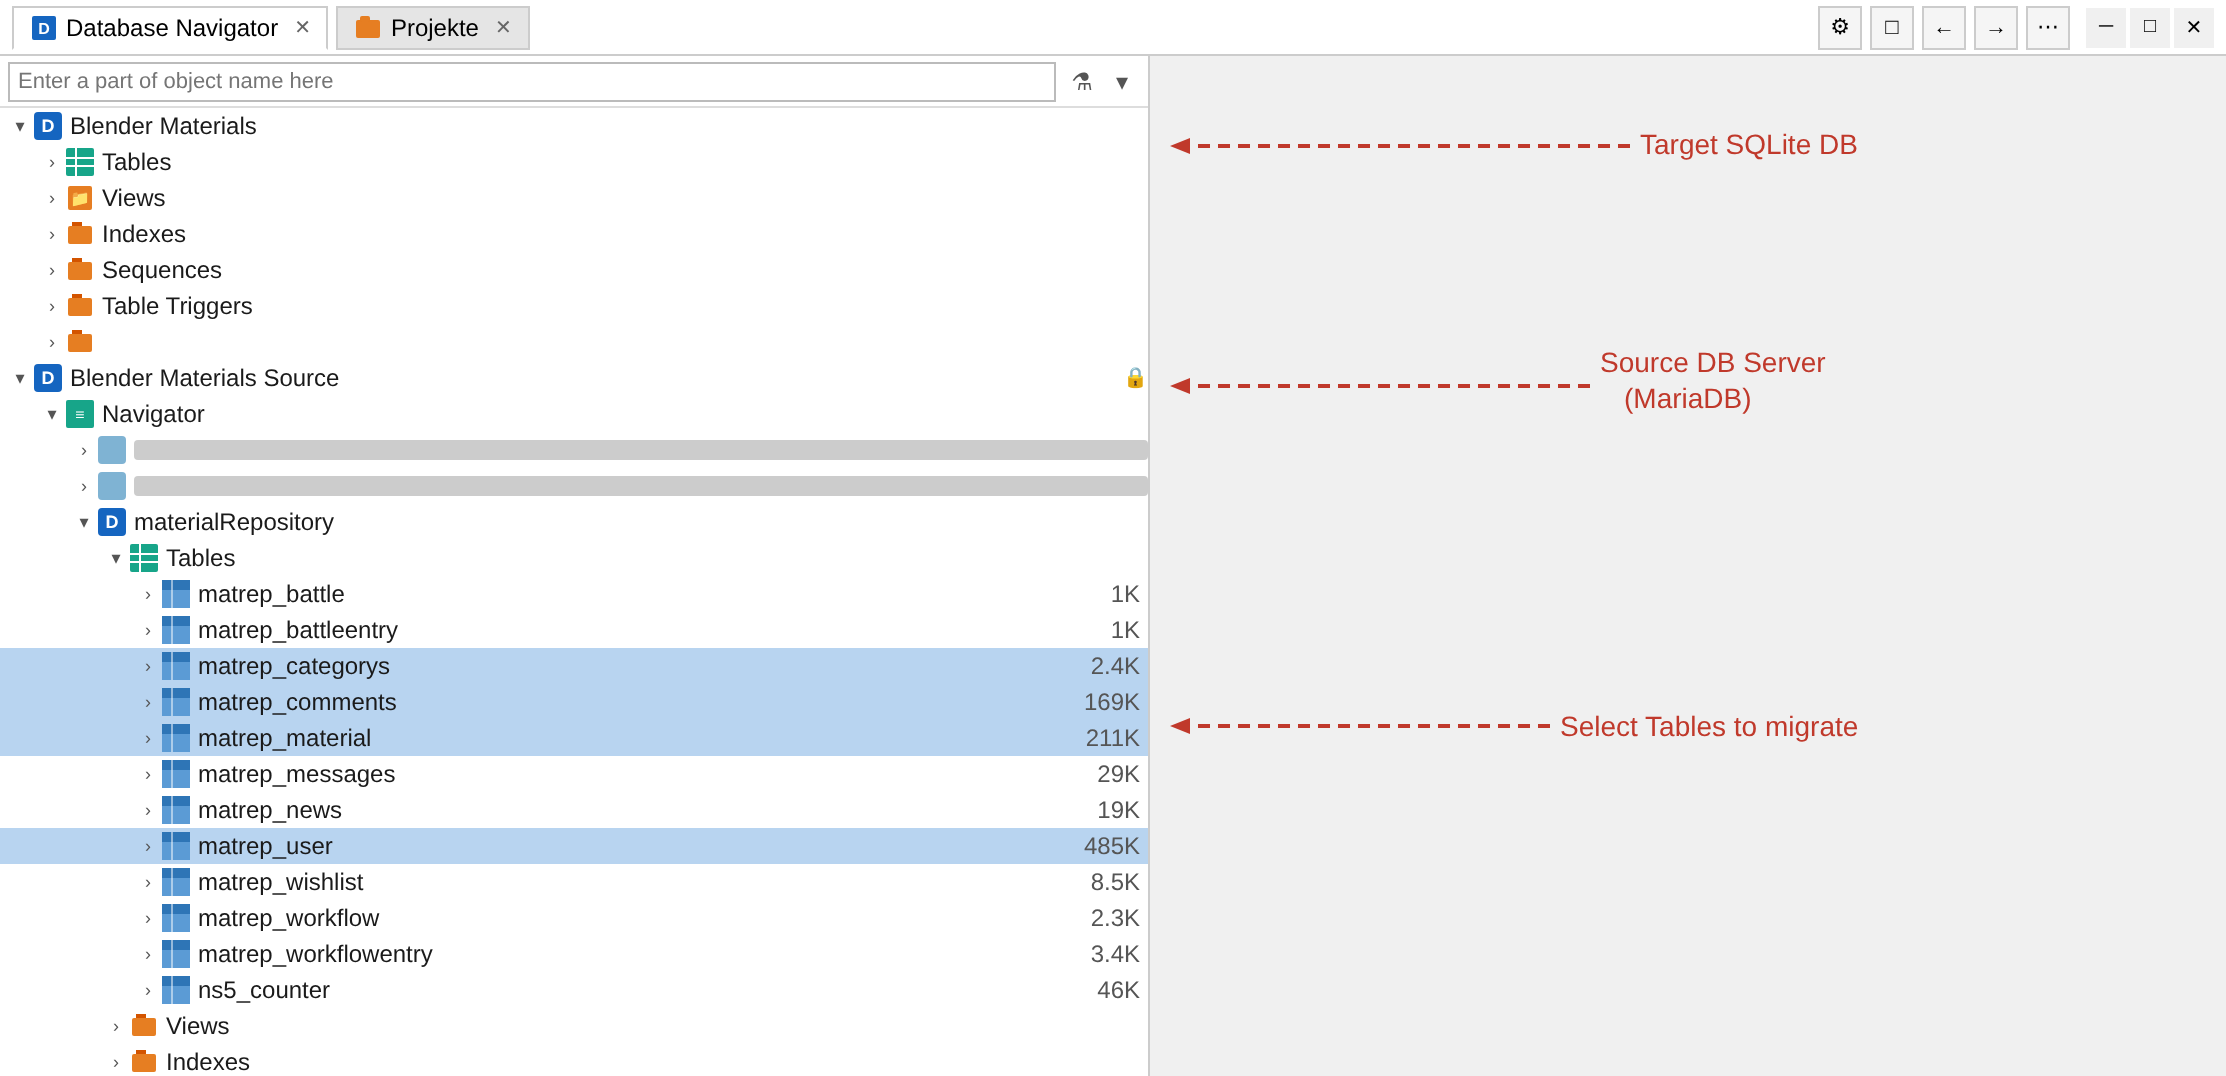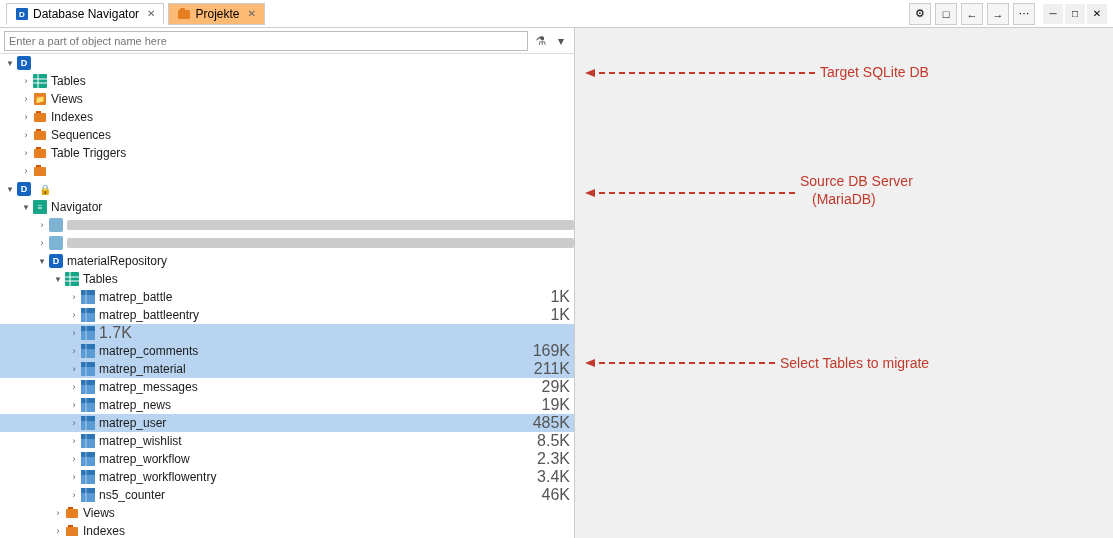--- a/index.html
+++ b/index.html
@@ -5,21 +5,21 @@
     * { margin: 0; padding: 0; box-sizing: border-box; }
     body { font-family: 'Segoe UI', Arial, sans-serif; font-size: 12px; background: #f0f0f0; width: 1113px; height: 538px; overflow: hidden; display: flex; flex-direction: column; }
 
     
     .title-bar {
       display: flex; align-items: center; background: #fff; border-bottom: 1px solid #ccc;
       height: 28px; padding: 0 6px; gap: 4px;
     }
     .tab {
       display: flex; align-items: center; gap: 4px; padding: 3px 8px;
-      border: 1px solid #ccc; background: #fdba74; font-size: 12px; height: 22px;
+      border: 1px solid #ccc; background: #e5e5e5; font-size: 12px; height: 22px;
       cursor: pointer;
     }
     .tab.active { background: #fff; border-bottom-color: #fff; }
     .tab-close { font-size: 10px; cursor: pointer; color: #666; margin-left: 4px; }
     .title-bar-actions { margin-left: auto; display: flex; gap: 4px; }
     .title-bar-btn { width: 22px; height: 22px; border: 1px solid #ccc; background: #f5f5f5; cursor: pointer; display: flex; align-items: center; justify-content: center; font-size: 11px; }
     .window-controls { display: flex; gap: 2px; margin-left: 4px; }
     .win-btn { width: 20px; height: 20px; display: flex; align-items: center; justify-content: center; font-size: 10px; cursor: pointer; background: #f0f0f0; border: none; }
 
     
@@ -48,21 +48,21 @@
     .tree-item {
       display: flex; align-items: center; height: 18px; padding-left: 4px;
       cursor: pointer; white-space: nowrap; position: relative;
     }
     .tree-item.selected { background: #cce4ff; }
 
     .tree-indent { display: inline-block; width: 16px; flex-shrink: 0; }
     .tree-toggle { width: 12px; height: 12px; display: inline-flex; align-items: center; justify-content: center; font-size: 9px; color: #555; flex-shrink: 0; cursor: pointer; }
     .tree-icon { width: 16px; height: 14px; display: inline-flex; align-items: center; justify-content: center; margin-right: 3px; flex-shrink: 0; }
     .tree-label { font-size: 12px; color: #1a1a1a; flex: 1; overflow: hidden; text-overflow: ellipsis; }
-    .tree-size { font-size: 16px; color: #555; margin-right: 4px; }
+    .tree-size { font-size: 12px; color: #555; margin-right: 4px; }
 
     
     .annotation-panel {
       flex: 1; background: #f0f0f0; position: relative; 
     }
 
     .lock-icon { color: #888; font-size: 10px; margin-left: 4px; }
   </style>
 </head>
 <body>
@@ -114,20 +114,21 @@
     <div class="tree-container">
 
       <div class="tree-item">
         <span class="tree-toggle">▾</span>
         <span class="tree-icon">
           <svg width="14" height="14" viewBox="0 0 14 14">
               <rect x="0" y="0" width="14" height="14" rx="2" fill="#1565c0"></rect>
               <text x="7" y="10" text-anchor="middle" fill="white" font-size="9" font-weight="bold">D</text>
             </svg>
         </span>
+        <span class="tree-label">Blender Materials</span>
       </div>
 
       <div class="tree-item">
         <span class="tree-indent"></span>
         <span class="tree-toggle">›</span>
         <span class="tree-icon">
           <svg width="14" height="14" viewBox="0 0 14 14">
             <rect x="0" y="0" width="14" height="14" rx="1" fill="#17a589"></rect>
             <line x1="0" y1="5" x2="14" y2="5" stroke="white" stroke-width="1"></line>
             <line x1="0" y1="9" x2="14" y2="9" stroke="white" stroke-width="1"></line>
@@ -197,20 +198,21 @@
       </div>
 
       <div class="tree-item">
         <span class="tree-toggle">▾</span>
         <span class="tree-icon">
           <svg width="14" height="14" viewBox="0 0 14 14">
               <rect x="0" y="0" width="14" height="14" rx="2" fill="#1565c0"></rect>
               <text x="7" y="10" text-anchor="middle" fill="white" font-size="9" font-weight="bold">D</text>
             </svg>
         </span>
+        <span class="tree-label">Blender Materials Source</span>
         <span class="lock-icon">🔒</span>
       </div>
 
       <div class="tree-item">
         <span class="tree-indent"></span>
         <span class="tree-toggle">▾</span>
         <span class="tree-icon">
           <svg width="14" height="14" viewBox="0 0 14 14">
             <rect x="0" y="0" width="14" height="14" rx="1" fill="#17a589"></rect>
             <text x="7" y="10" text-anchor="middle" fill="white" font-size="8">≡</text>
@@ -311,21 +313,22 @@
           <span class="tree-indent"></span>
           <span class="tree-indent"></span>
         <span class="tree-toggle">›</span>
         <span class="tree-icon">
           <svg width="14" height="14" viewBox="0 0 14 14">
               <rect x="0" y="0" width="14" height="5" fill="#2e75b6"></rect>
               <rect x="0" y="5" width="14" height="9" fill="#5b9bd5"></rect>
               <line x1="5" y1="0" x2="5" y2="14" stroke="white" stroke-width="0.5"></line>
             </svg>
         </span>
-        <span class="tree-size">1.7K</span>
+        <span class="tree-label">matrep_categorys</span>
+        <span class="tree-size">2.4K</span>
       </div>
 
       <div class="tree-item selected" style="background:#b8d4f0;">
         <span class="tree-indent"></span>
           <span class="tree-indent"></span>
           <span class="tree-indent"></span>
           <span class="tree-indent"></span>
         <span class="tree-toggle">›</span>
         <span class="tree-icon">
           <svg width="14" height="14" viewBox="0 0 14 14">

